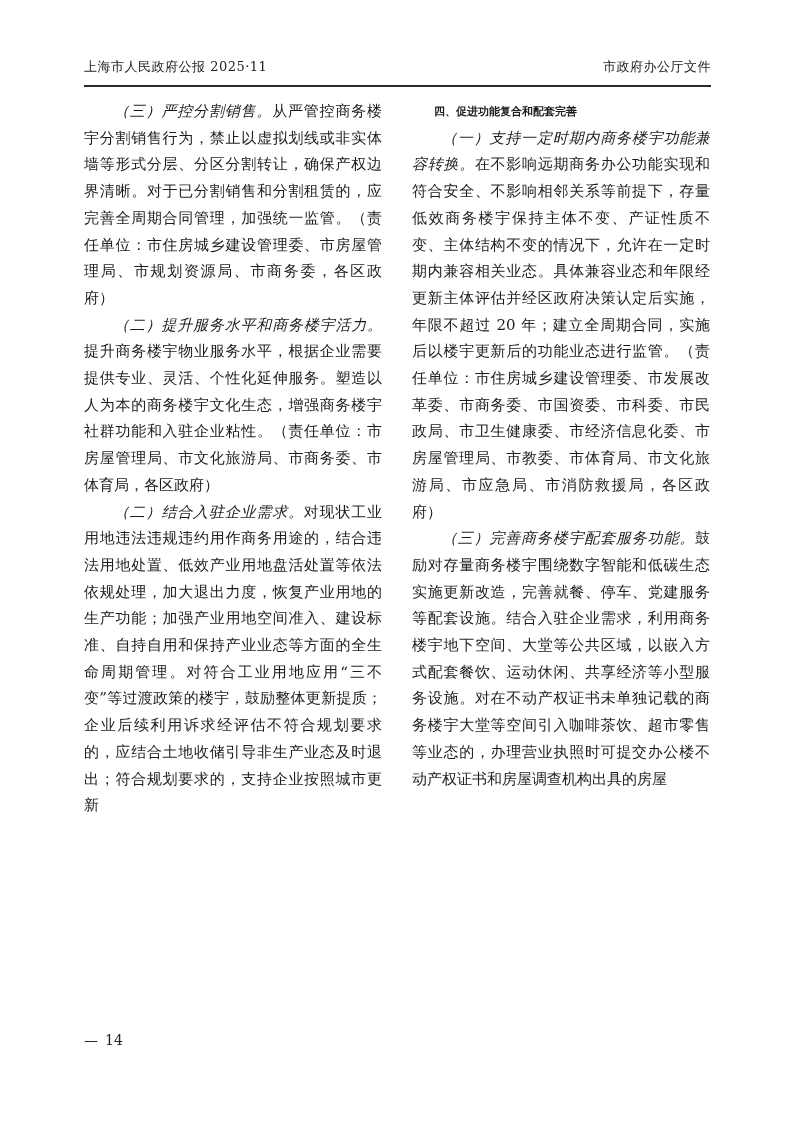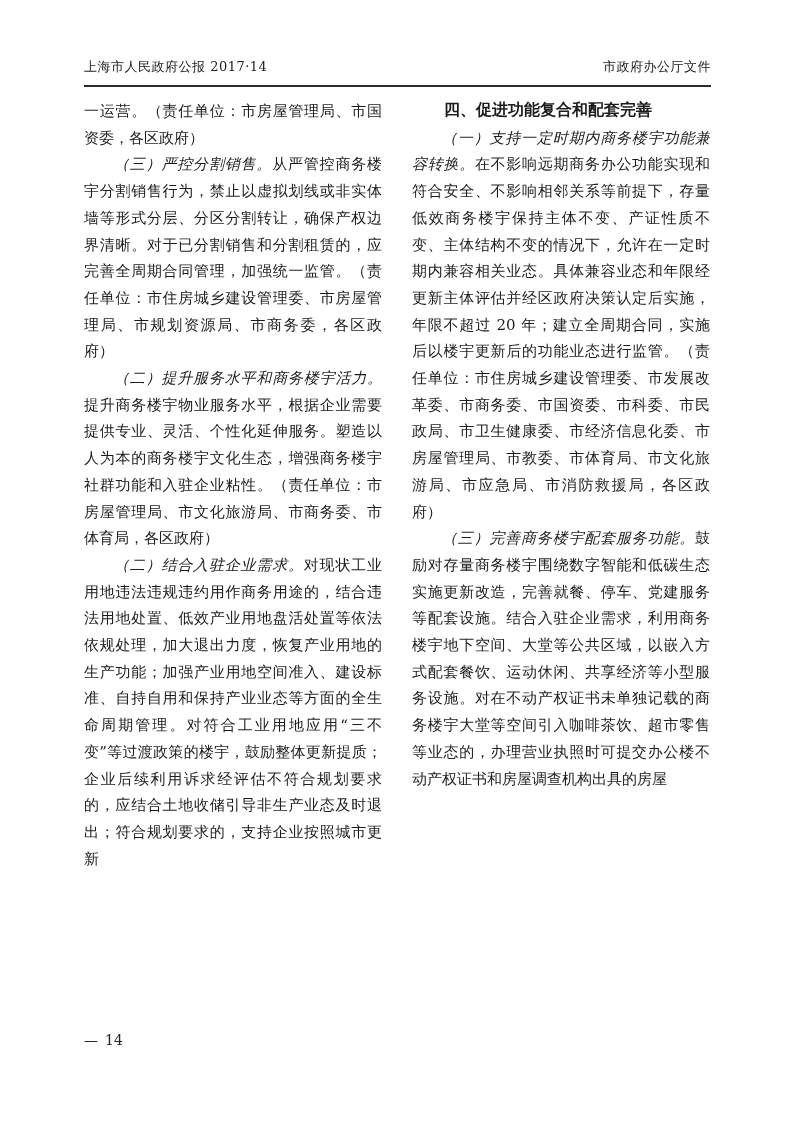--- a/index.html
+++ b/index.html
@@ -48,22 +48,22 @@
     line-height: 26.7px;
     text-align: justify;
     text-indent: 2em;
     word-break: break-all;
   }
   .col p.cont {
     text-indent: 0;
   }
   .col p.heading {
     font-weight: 700;
-    font-family: Liberation Mono, monospace;
-    font-size: 16px;
+    font-family: Liberation Sans, sans-serif;
+    font-size: 11px;
   }
   .lead {
     font-style: italic;
   }
   .footer {
     position: absolute;
     left: 84px;
     top: 1032px;
     font-size: 14px;
     color: #222222;
@@ -74,28 +74,27 @@
   .footer .dash {
     letter-spacing: -1px;
   }
 </style>
 </head>
 <body>
 
 <div class="page">
 
   <div class="header">
-    <span class="header-left">上海市人民政府公报 2017·14</span>
+    <span class="header-left">上海市人民政府公报 2025·11</span>
     <span class="header-right">市政府办公厅文件</span>
   </div>
 
   <div class="columns">
 
     <div class="col">
-      <p class="cont"><span>一运营。（责任单位：市房屋管理局、市国资委，各区政府）</span></p>
       <p><span class="lead">（三）严控分割销售。</span><span>从严管控商务楼宇分割销售行为，禁止以虚拟划线或非实体墙等形式分层、分区分割转让，确保产权边界清晰。对于已分割销售和分割租赁的，应完善全周期合同管理，加强统一监管。（责任单位：市住房城乡建设管理委、市房屋管理局、市规划资源局、市商务委，各区政府）</span></p>
       <p><span class="lead">（二）提升服务水平和商务楼宇活力。</span><span>提升商务楼宇物业服务水平，根据企业需要提供专业、灵活、个性化延伸服务。塑造以人为本的商务楼宇文化生态，增强商务楼宇社群功能和入驻企业粘性。（责任单位：市房屋管理局、市文化旅游局、市商务委、市体育局，各区政府）</span></p>
       <p><span class="lead">（二）结合入驻企业需求。</span><span>对现状工业用地违法违规违约用作商务用途的，结合违法用地处置、低效产业用地盘活处置等依法依规处理，加大退出力度，恢复产业用地的生产功能；加强产业用地空间准入、建设标准、自持自用和保持产业业态等方面的全生命周期管理。对符合工业用地应用“三不变”等过渡政策的楼宇，鼓励整体更新提质；企业后续利用诉求经评估不符合规划要求的，应结合土地收储引导非生产业态及时退出；符合规划要求的，支持企业按照城市更新</span></p>
     </div>
 
     <div class="col">
       <p class="heading">四、促进功能复合和配套完善</p>
       <p><span class="lead">（一）支持一定时期内商务楼宇功能兼容转换。</span><span>在不影响远期商务办公功能实现和符合安全、不影响相邻关系等前提下，存量低效商务楼宇保持主体不变、产证性质不变、主体结构不变的情况下，允许在一定时期内兼容相关业态。具体兼容业态和年限经更新主体评估并经区政府决策认定后实施，年限不超过 20 年；建立全周期合同，实施后以楼宇更新后的功能业态进行监管。（责任单位：市住房城乡建设管理委、市发展改革委、市商务委、市国资委、市科委、市民政局、市卫生健康委、市经济信息化委、市房屋管理局、市教委、市体育局、市文化旅游局、市应急局、市消防救援局，各区政府）</span></p>
       <p><span class="lead">（三）完善商务楼宇配套服务功能。</span><span>鼓励对存量商务楼宇围绕数字智能和低碳生态实施更新改造，完善就餐、停车、党建服务等配套设施。结合入驻企业需求，利用商务楼宇地下空间、大堂等公共区域，以嵌入方式配套餐饮、运动休闲、共享经济等小型服务设施。对在不动产权证书未单独记载的商务楼宇大堂等空间引入咖啡茶饮、超市零售等业态的，办理营业执照时可提交办公楼不动产权证书和房屋调查机构出具的房屋</span></p>
     </div>

